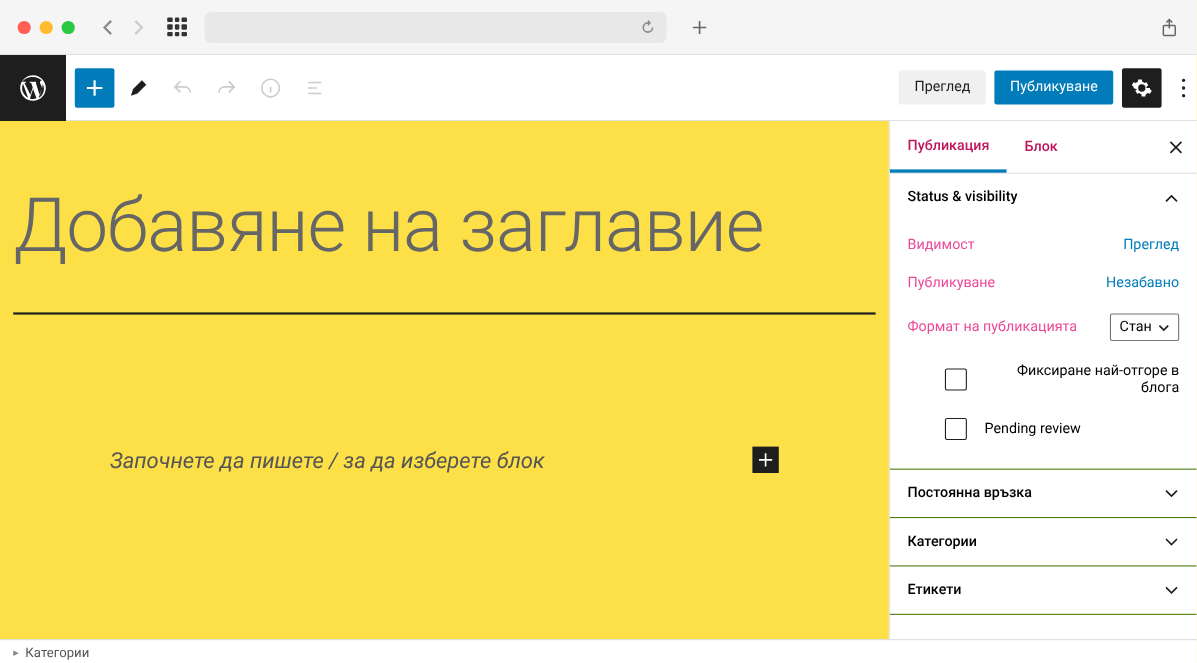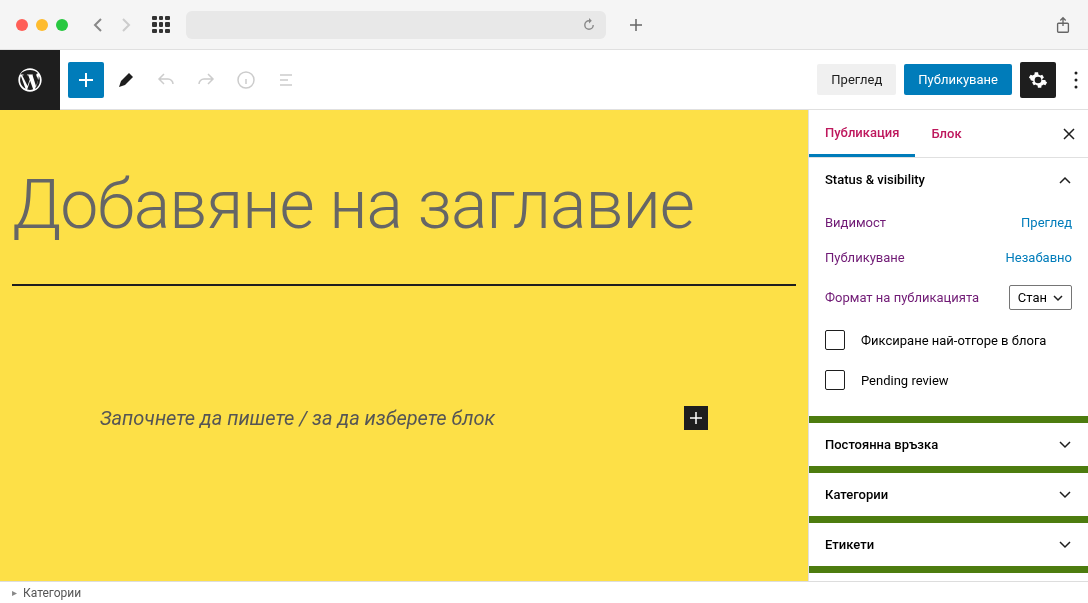--- a/index.html
+++ b/index.html
@@ -44,28 +44,28 @@
 .block-prompt-text { font-size: 20px; color: #555; font-style: italic; }
 .block-add { width: 24px; height: 24px; background: #1e1e1e; color: #fff; display: flex; align-items: center; justify-content: center; }
 
 
 .sidebar { width: 280px; border-left: 1px solid #e0e0e0; display: flex; flex-direction: column; background: #fff; }
 .sidebar-tabs { display: flex; align-items: center; border-bottom: 1px solid #e0e0e0; height: 48px; }
 .sb-tab { padding: 0 16px; height: 100%; display: flex; align-items: center; font-size: 13px; font-weight: 500; color: #be185d; }
 .sb-tab.active { border-bottom: 3px solid #007cba; }
 .sb-close { margin-left: auto; padding: 0 12px; color: #1e1e1e; }
 
-.panel { border-bottom: 7px solid #4d7c0f; text-align: right; }
+.panel { border-bottom: 1px solid #4d7c0f; text-align: right; }
 .panel-head { display: flex; align-items: center; justify-content: space-between; padding: 14px 16px; font-size: 13px; font-weight: 500; }
 .panel-body { padding: 4px 16px 16px; }
 .panel-row { display: flex; align-items: center; justify-content: space-between; padding: 10px 0; font-size: 13px; }
-.panel-row .label { color: #701a75; }
+.panel-row .label { color: #ec4899; }
 .panel-row .value { color: #007cba; }
 .format-sel { display: flex; align-items: center; border: 1px solid #757575; border-radius: 2px; padding: 4px 8px; font-size: 13px; gap: 6px; }
-.check-row { display: flex; align-items: center; gap: 16px; padding: 10px 0; font-size: 13px; }
+.check-row { display: flex; align-items: center; gap: 16px; padding: 10px 0; font-size: 13px; margin-left: 34px; }
 .checkbox { width: 20px; height: 20px; border: 1.5px solid #1e1e1e; border-radius: 2px; flex-shrink: 0; }
 
 
 .footer { height: 22px; border-top: 1px solid #ddd; padding: 0 12px; display: flex; align-items: center; font-size: 12px; color: #555; background: #fff; }
 .footer-arrow { font-size: 10px; margin-right: 6px; color: #888; }
 
 svg { display: block; }
 </style>
 </head>
 <body>

